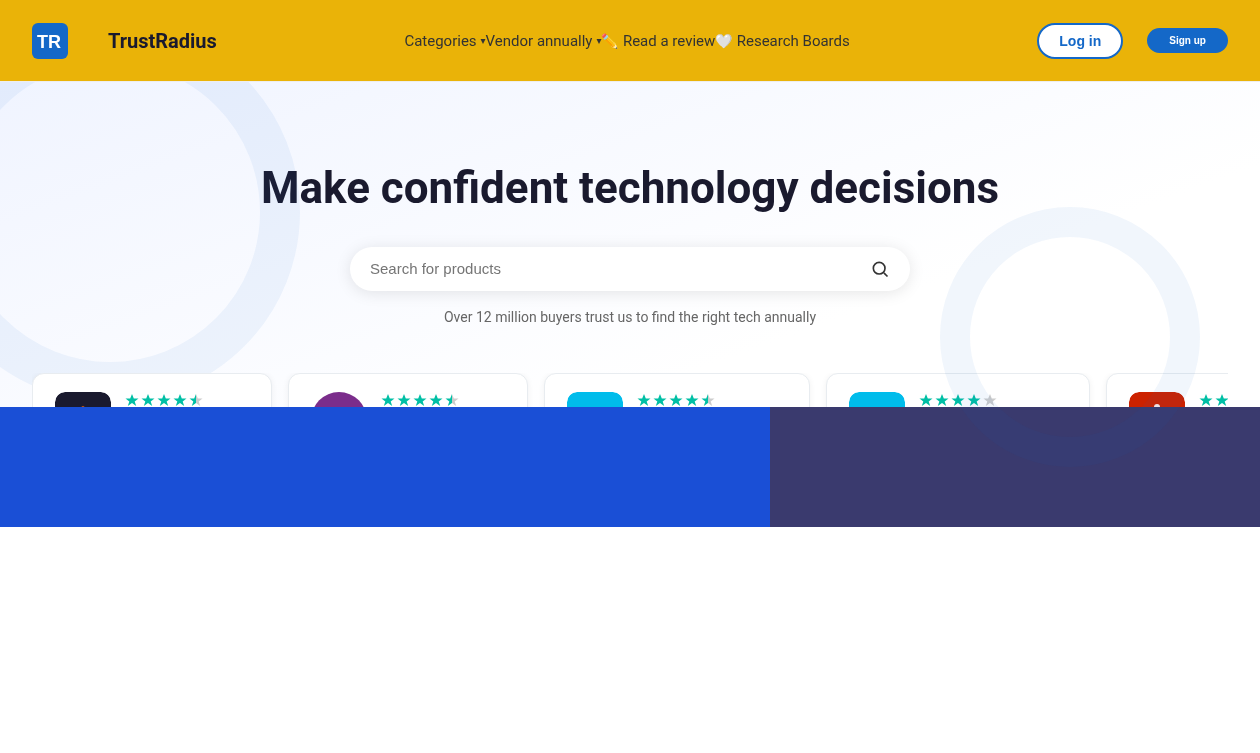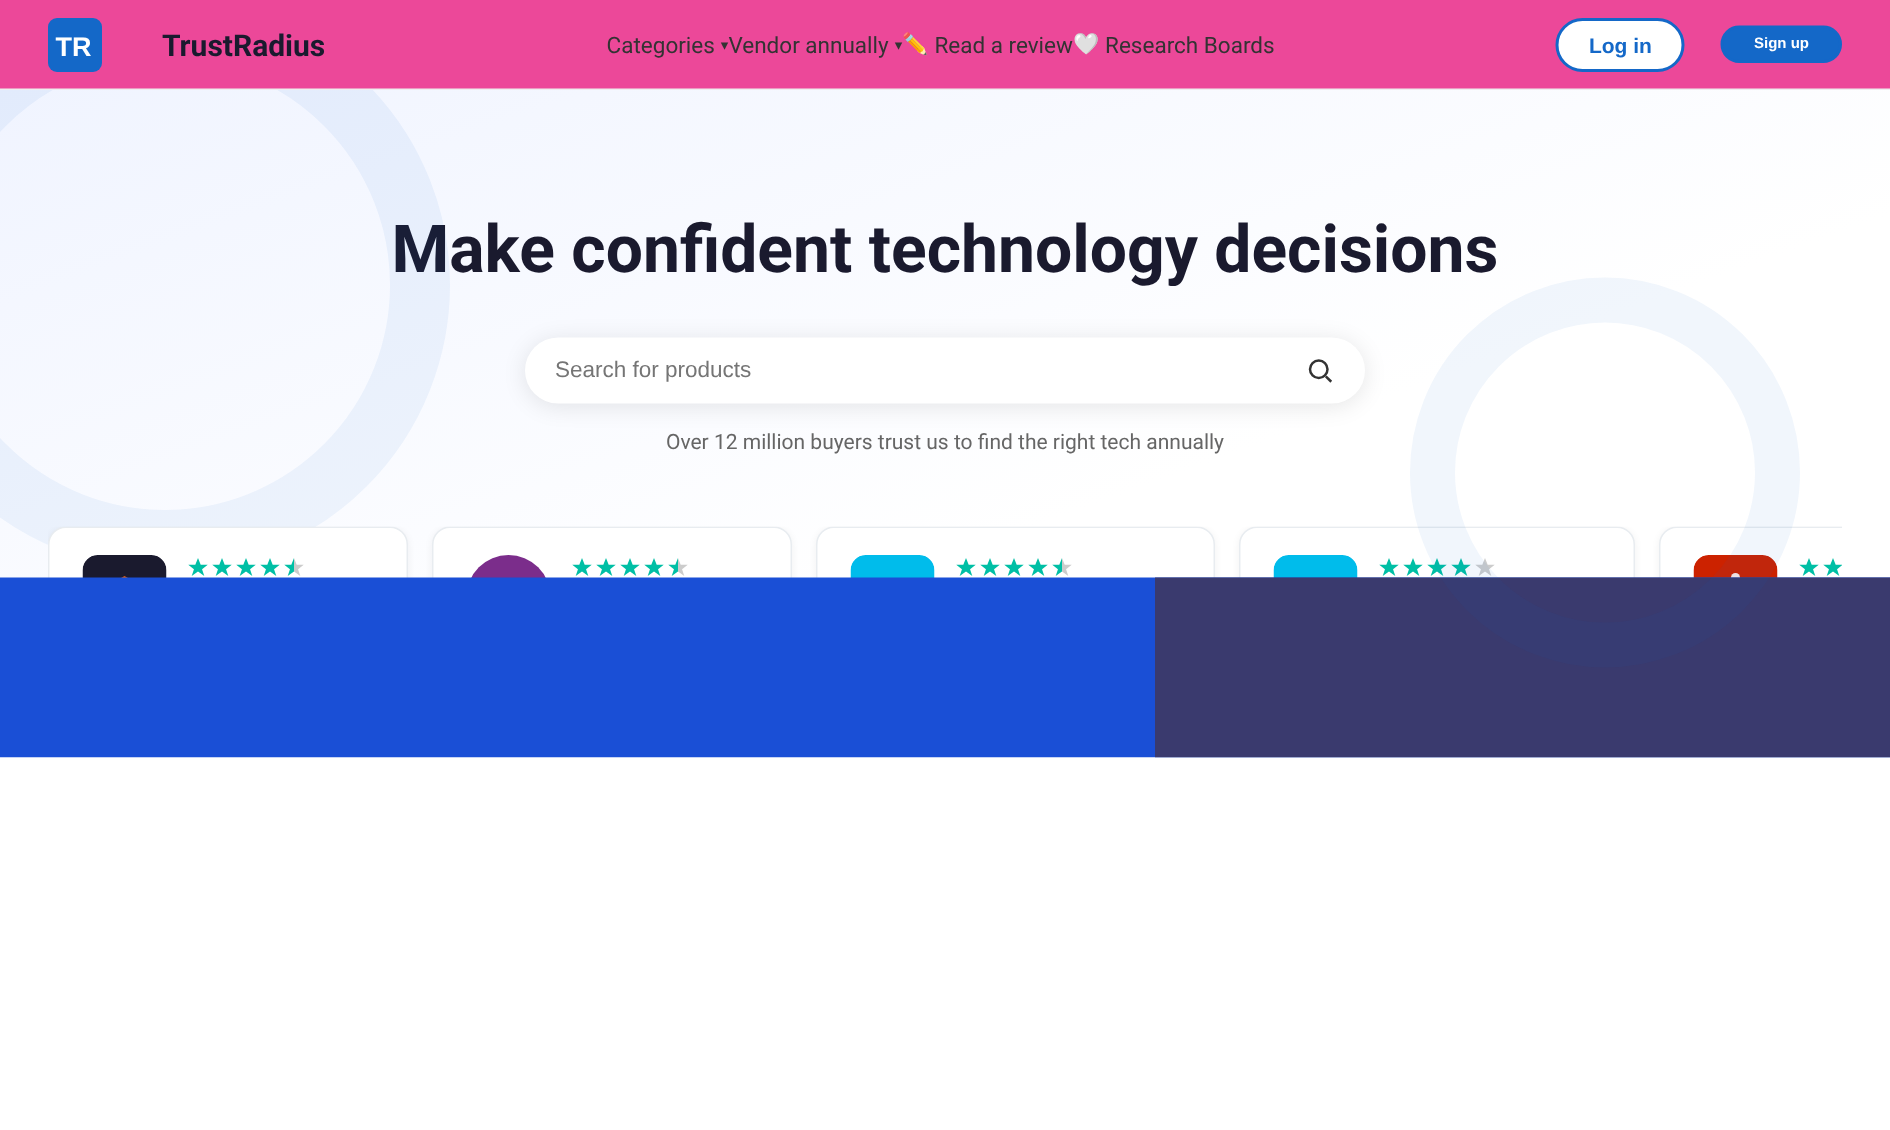--- a/index.html
+++ b/index.html
@@ -1,21 +1,21 @@
 <!DOCTYPE html>
 <html><head>
   <meta charset="utf-8">
   <style>
     * { margin: 0; padding: 0; box-sizing: border-box; }
     body { font-family: -apple-system, BlinkMacSystemFont, 'Segoe UI', Roboto, sans-serif; background: #fff; width: 1260px; height: 753px; overflow: hidden; }
 
     
     nav {
       display: flex; align-items: center; justify-content: space-between;
-      padding: 0 32px; height: 60px; background: #ec4899;
+      padding: 0 32px; height: 82px; background: #eab308;
       border-bottom: 1px solid #eee; position: relative; z-index: 10;
     }
     .nav-logo { display: flex; align-items: center; gap: 8px; cursor: pointer; }
     .nav-logo-icon { width: 36px; height: 36px; }
     .nav-logo-text { font-size: 20px; font-weight: 700; color: #1a1a2e; margin-left: 32px; }
     .nav-links { display: flex; align-items: center; }
     .nav-link {
       font-size: 15px; color: #333; cursor: pointer; display: flex; align-items: center; gap: 4px;
       text-decoration: none;
     }

